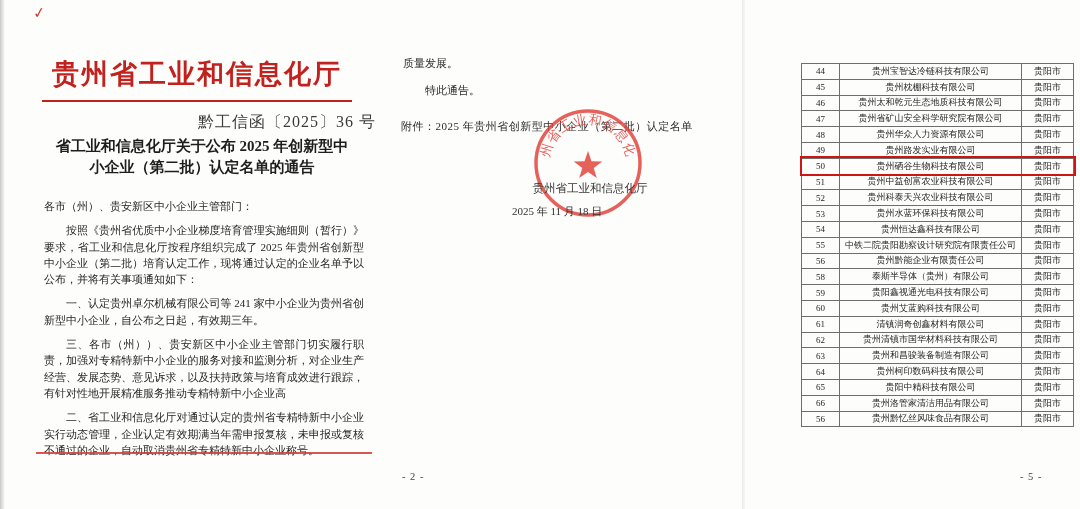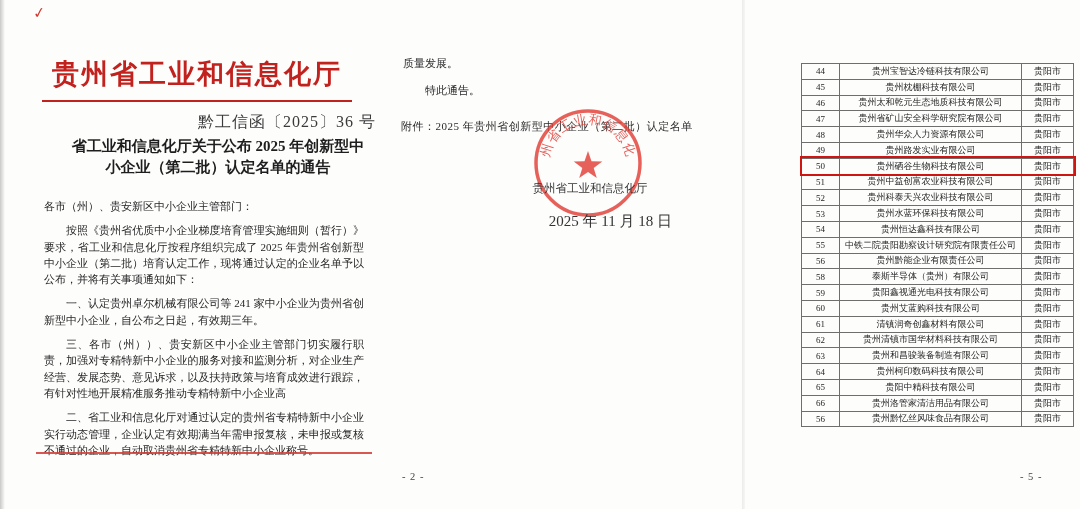--- a/index.html
+++ b/index.html
@@ -13,34 +13,34 @@
     background:linear-gradient(to right,#c9c9c7,#fdfdfc);}
   .scan-edge-mid{position:absolute;left:742px;top:0;width:3px;height:509px;
     background:linear-gradient(to right,#ececea,#f6f6f4);}
   .abs{position:absolute;}
   
   .check{left:33px;top:4px;color:#d03a32;font-size:15px;transform:rotate(-8deg);}
   .letterhead{left:42px;top:56px;width:310px;text-align:center;
     font-size:27px;font-weight:bold;color:#c2221e;letter-spacing:2px;white-space:nowrap;}
   .red-rule{left:42px;top:100px;width:310px;height:2px;background:#c2221e;}
   .doc-number{left:198px;top:112px;font-size:16px;color:#3a3a3a;letter-spacing:1px;white-space:nowrap;}
-  .notice-title{left:50px;top:136px;width:336px;text-align:center;
+  .notice-title{left:34px;top:136px;width:336px;text-align:center;
     font-size:15px;font-weight:bold;line-height:21px;color:#1e1e1e;}
   .body-text{left:36px;top:190px;width:336px;font-size:11px;line-height:16.3px;
     text-align:justify;color:#262626;}
   .body-text p{margin:8px;}
   .body-text p.indent{text-indent:2em;}
   .red-underline{left:36px;top:452px;width:336px;height:2px;background:#d23a34;opacity:.85;}
   
   .cont-line{left:403px;top:56px;font-size:11px;white-space:nowrap;text-align:center;}
   .closing-line{left:425px;top:83px;font-size:11px;white-space:nowrap;}
   .attachment-line{left:401px;top:119px;font-size:11px;letter-spacing:.5px;white-space:nowrap;}
   .seal{left:528px;top:103px;width:120px;height:120px;opacity:.8;}
   .issuer{left:510px;top:181px;width:160px;text-align:center;font-size:11.5px;color:#333;white-space:nowrap;}
-  .issue-date{left:512px;top:212px;width:160px;text-align:right;font-size:15px;color:#333;white-space:nowrap;}
+  .issue-date{left:512px;top:204px;width:160px;text-align:left;font-size:11px;color:#333;white-space:nowrap;}
   .pn-left{left:402px;top:471px;font-size:10.5px;color:#444;letter-spacing:1px;}
   .pn-right{left:1020px;top:471px;font-size:10.5px;color:#444;letter-spacing:1px;}
   
   .company-table{position:absolute;left:762px;top:63px;width:272px;
     border-collapse:collapse;table-layout:fixed;font-size:9px;color:#262626;margin-left:39px;}
   .company-table td{border:1px solid #6e6e6c;padding:0 2px;height:14.8px;
     text-align:center;overflow:hidden;white-space:nowrap;}
   .company-table col.c-no{width:38px;}
   .company-table col.c-name{width:182px;}
   .company-table col.c-city{width:52px;}

